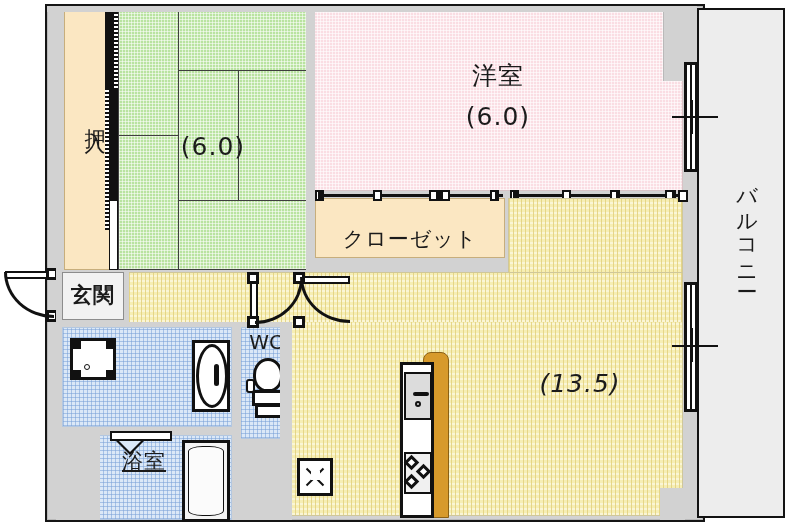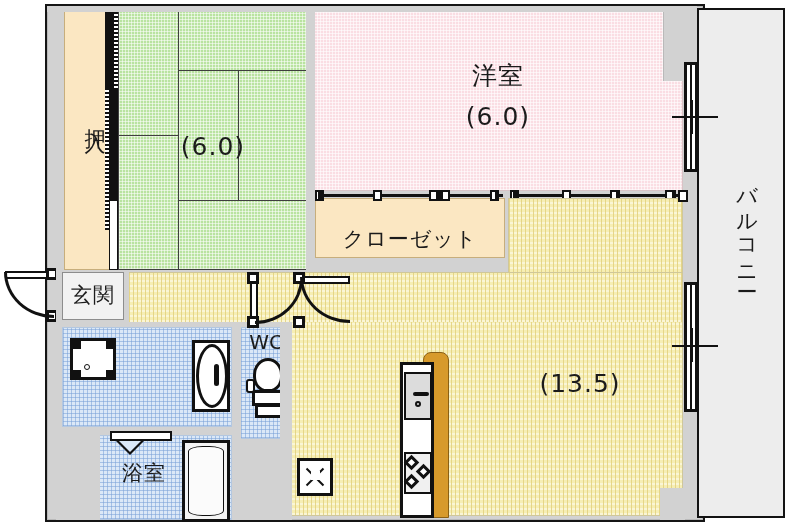--- a/index.html
+++ b/index.html
@@ -185,41 +185,41 @@
     <div class="knob" style="left:52px;"></div>
     <div class="knob" style="left:100px;"></div>
     <div class="knob solid" style="left:106px; width:4px;"></div>
     <div class="knob" style="left:155px;"></div>
     <div class="knob solid" style="left:162px; width:4px;"></div>
   </div>
 
   <div class="abs woodfloor" style="left:508px; top:198px; width:175px; height:122px;"></div>
   <div class="abs woodfloor" style="left:290px; top:318px; width:393px; height:198px;"></div>
   <div class="abs woodfloor" style="left:128px; top:272px; width:555px; height:50px; border-bottom:none;"></div>
-  <div class="abs lbl lbl-big" style="left:505px; top:370px; width:150px;">(13.5)</div>
+  <div class="abs lbl lbl-big" style="left:505px; top:370px; width:150px;font-style:italic;">(13.5)</div>
 
   <div class="abs wallk" style="left:660px; top:488px; width:25px; height:32px;"></div>
 
   <div class="abs balconyfloor" style="left:697px; top:8px; width:88px; height:510px;"></div>
   <div class="abs lbl lbl-mid vert" style="left:724px; top:172px; width:34px;">バルコニー</div>
 
   <div class="abs win-frame" style="left:684px; top:62px; width:14px; height:110px;"></div>
   <div class="abs win-line" style="left:690px; top:64px; width:2px; height:106px;"></div>
   <div class="abs win-cross" style="left:672px; top:116px; width:46px; height:2px;"></div>
   <div class="abs win-cross" style="left:691px; top:100px; width:2px; height:34px;"></div>
 
   <div class="abs win-frame" style="left:684px; top:282px; width:14px; height:130px;"></div>
   <div class="abs win-line" style="left:690px; top:284px; width:2px; height:126px;"></div>
   <div class="abs win-cross" style="left:672px; top:345px; width:46px; height:2px;"></div>
   <div class="abs win-cross" style="left:691px; top:328px; width:2px; height:34px;"></div>
 
   <div class="abs knob" style="left:678px; top:190px; width:10px; height:12px;"></div>
 
   <div class="abs entrancefloor" style="left:62px; top:272px; width:62px; height:48px;"></div>
-  <div class="abs lbl lbl-mid" style="left:62px; top:284px; width:62px;">玄関</div>
+  <div class="abs lbl lbl-mid" style="left:62px; top:284px; width:62px;font-weight:bold;">玄関</div>
 
   <div class="abs doorleaf" style="left:5px; top:271px; width:48px; height:8px;"></div>
   <div class="abs hinge" style="left:46px; top:268px; width:12px; height:12px;"></div>
   <div class="abs hinge" style="left:46px; top:310px; width:12px; height:12px;"></div>
   <div class="abs doorarc" style="left:4px; top:272px; width:50px; height:46px;
               border-top:none; border-right:none;
               border-bottom-left-radius:50px 46px;"></div>
 
   <div class="abs tilefloor" style="left:62px; top:327px; width:170px; height:100px;"></div>
 
@@ -228,21 +228,21 @@
   <div class="abs" style="left:106px; top:341px; width:8px; height:8px; background:#111;"></div>
   <div class="abs" style="left:73px; top:370px; width:8px; height:8px; background:#111;"></div>
   <div class="abs" style="left:106px; top:370px; width:8px; height:8px; background:#111;"></div>
   <div class="abs" style="left:84px; top:364px; width:6px; height:6px; border:1px solid #111; border-radius:50%;"></div>
 
   <div class="abs fx" style="left:192px; top:340px; width:38px; height:72px;"></div>
   <div class="abs" style="left:196px; top:344px; width:32px; height:64px; border:3px solid #111; border-radius:50%; background:#fff;"></div>
   <div class="abs" style="left:214px; top:364px; width:5px; height:22px; background:#111; border-radius:3px;"></div>
 
   <div class="abs tilefloor" style="left:98px; top:435px; width:134px; height:85px;"></div>
-  <div class="abs lbl lbl-mid" style="left:104px; top:462px; width:80px;">浴室</div>
+  <div class="abs lbl lbl-mid" style="left:104px; top:450px; width:80px;text-decoration:underline;">浴室</div>
 
   <div class="abs fx-thin" style="left:110px; top:431px; width:62px; height:10px;"></div>
   <div class="abs" style="left:116px; top:441px; width:0; height:0;
               border-left:14px solid transparent; border-right:14px solid transparent;
               border-top:14px solid #111;"></div>
   <div class="abs" style="left:119px; top:441px; width:0; height:0;
               border-left:11px solid transparent; border-right:11px solid transparent;
               border-top:11px solid #dbe8f7;"></div>
 
   <div class="abs fx" style="left:182px; top:440px; width:48px; height:82px; background:#f4f4f4;"></div>

